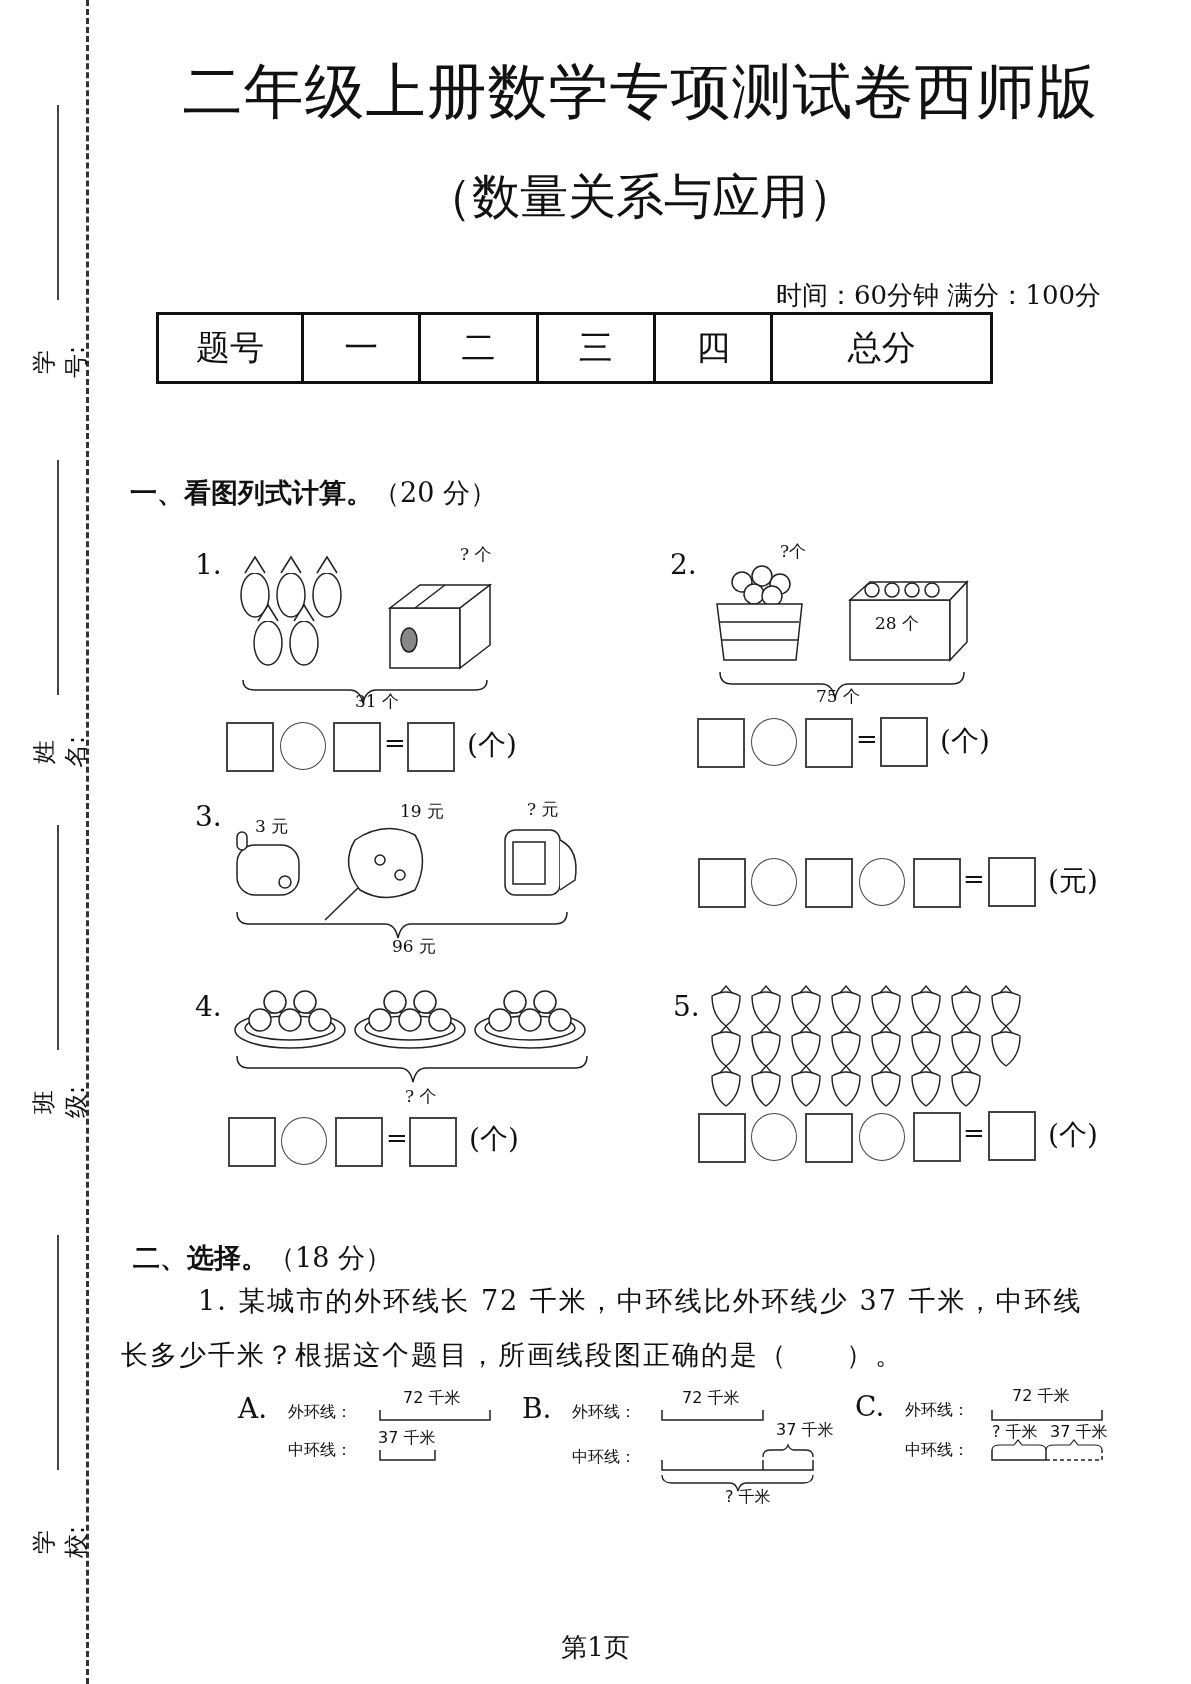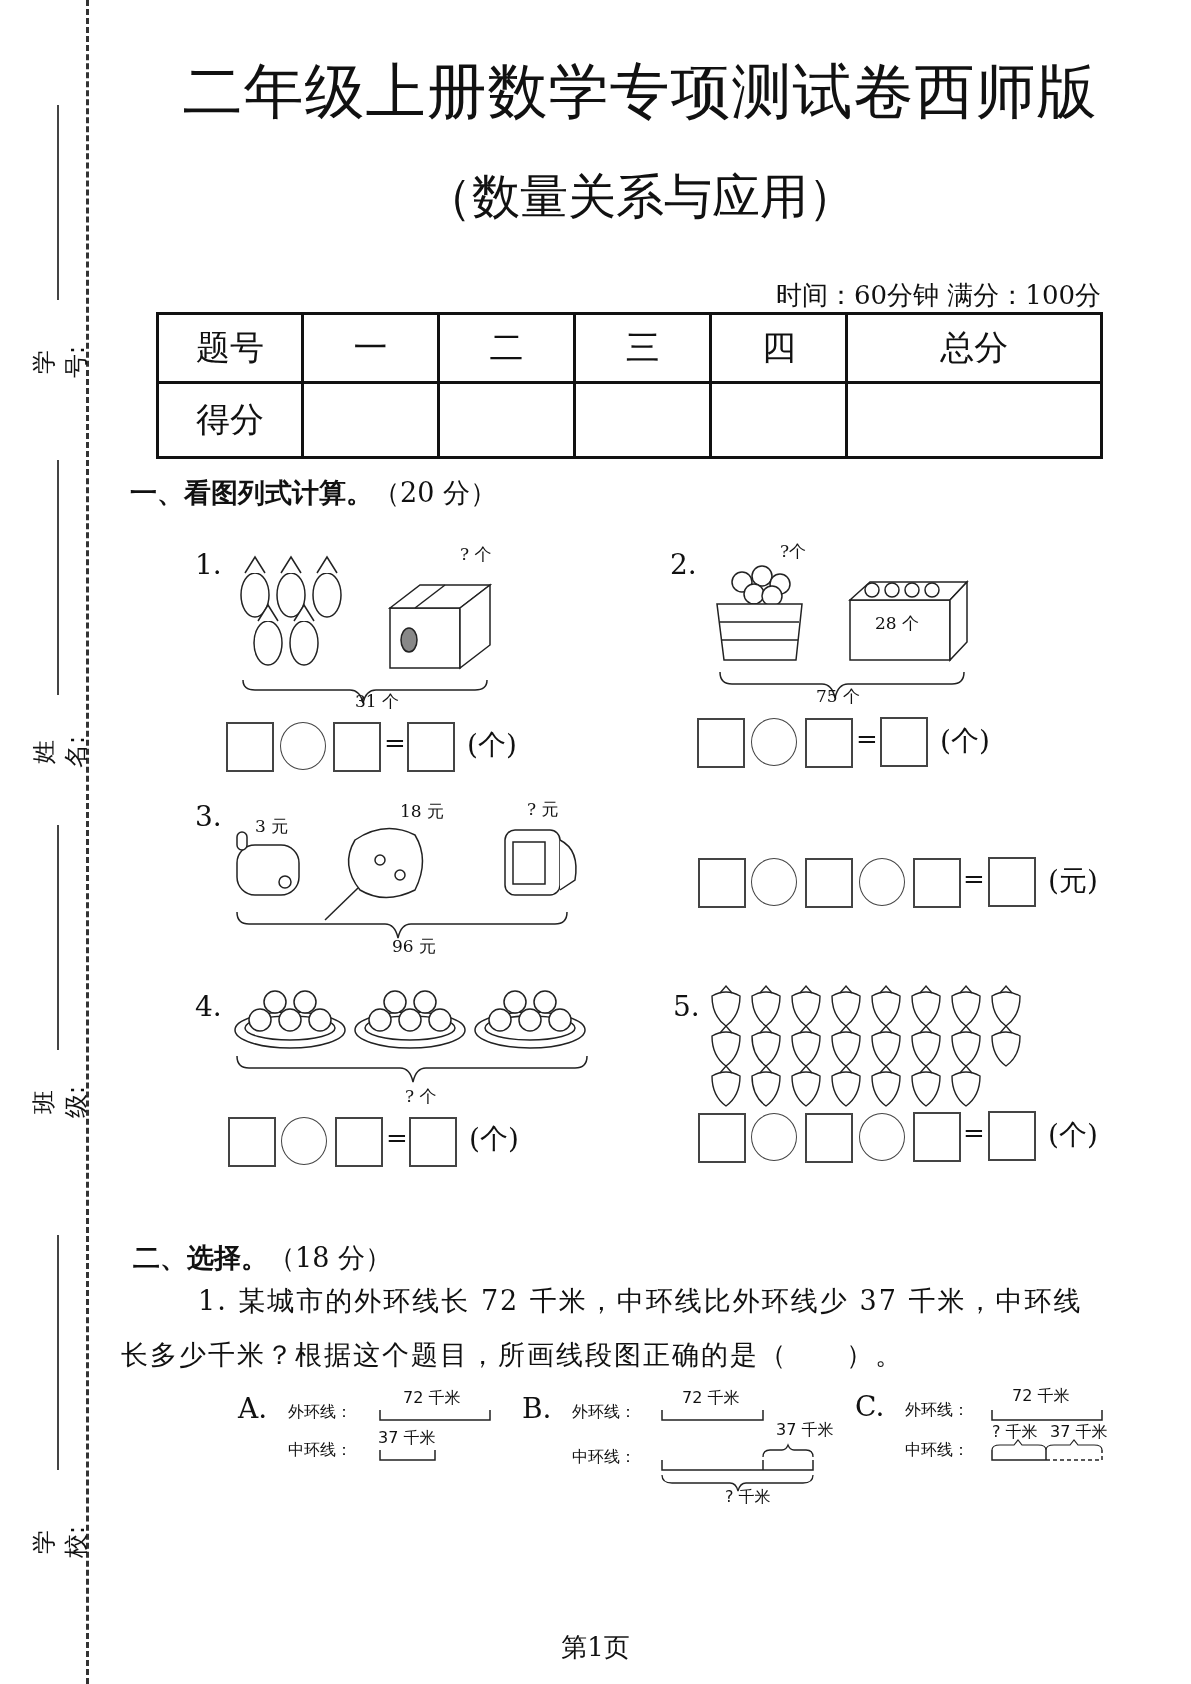--- a/index.html
+++ b/index.html
@@ -8,21 +8,21 @@
   .dotline { position:absolute; left:86px; top:0; width:0; height:1684px;
              border-left:3px dashed #333; }
   .vlabel { position:absolute; left:40px; width:40px; text-align:center;
             font-family:"DejaVu Sans",sans-serif; font-size:24px; transform:rotate(-90deg); }
   .vline { position:absolute; left:57px; width:2px; background:#444; }
   .title { position:absolute; left:140px; width:1000px; top:52px; text-align:center;
            font-size:60px; font-family:"DejaVu Sans",sans-serif; font-weight:300; letter-spacing:1px; }
   .subtitle { position:absolute; left:140px; width:1000px; top:165px; text-align:center;
               font-size:48px; font-family:"DejaVu Sans",sans-serif; font-weight:300; }
   .meta { position:absolute; right:90px; top:278px; font-size:26px; }
-  table.score { position:absolute; left:156px; top:312px; width:947px; border-collapse:collapse; }
+  table.score { position:absolute; left:156px; top:312px; width:837px; border-collapse:collapse; }
   table.score td { border:3px solid #111; height:64px; text-align:center;
                    font-family:"DejaVu Sans",sans-serif; font-size:34px; }
   table.score tr:nth-child(2) td { height:70px; }
   .sec { position:absolute; font-size:27px; font-family:"DejaVu Sans",sans-serif; font-weight:bold; }
   .sec .pts { font-weight:normal; font-family:"DejaVu Serif",serif; }
   .qnum { position:absolute; font-size:28px; }
   .small { position:absolute; font-size:17px; }
   .box { position:absolute; width:44px; height:46px; border:2px solid #444; }
   .circ { position:absolute; width:44px; height:46px; border:1.5px solid #444; border-radius:50%; }
   .eq { position:absolute; font-size:26px; }
@@ -57,28 +57,20 @@
 <table class="score">
   <tbody>
       <tr>
     <td style="width:140px">题号</td>
     <td>一</td>
     <td>二</td>
     <td>三</td>
     <td>四</td>
     <td>总分</td>
   </tr>
-  <tr>
-    <td>得分</td>
-    <td></td>
-    <td></td>
-    <td></td>
-    <td></td>
-    <td></td>
-  </tr>
 </tbody>
   </table>
 
 <div class="sec" style="left:130px;top:475px;">
   <span>一、看图列式计算。</span><span class="pts">（20 分）</span>
 </div>
 
 <div class="qnum" style="left:195px;top:548px;">1.</div>
 <svg style="left:235px;top:555px;" width="280" height="160">
   <g fill="#fff" stroke="#222" stroke-width="1.5">
@@ -150,21 +142,21 @@
 
 <div class="box" style="left:697px;top:718px;"></div>
 <div class="circ" style="left:751px;top:718px;"></div>
 <div class="box" style="left:805px;top:718px;"></div>
 <div class="eq" style="left:856px;top:724px;">=</div>
 <div class="box" style="left:880px;top:717px;"></div>
 <div class="unit" style="left:940px;top:722px;">(个)</div>
 
 <div class="qnum" style="left:195px;top:800px;">3.</div>
 <div class="small" style="left:255px;top:815px;">3 元</div>
-<div class="small" style="left:400px;top:800px;">18 元</div>
+<div class="small" style="left:400px;top:800px;">19 元</div>
 <div class="small" style="left:527px;top:798px;">? 元</div>
 <svg style="left:235px;top:820px;" width="350" height="140">
   <g fill="#fff" stroke="#222" stroke-width="1.5">
     <g>
         <rect x="2" y="25" width="62" height="50" rx="18"></rect>
         <rect x="2" y="12" width="10" height="18" rx="5"></rect>
         <circle cx="50" cy="62" r="6"></circle>
       </g>
     <g>
         <path d="M120 20 Q150 0 180 15 Q195 40 180 70 Q150 85 125 70 Q105 45 120 20 Z"></path>

